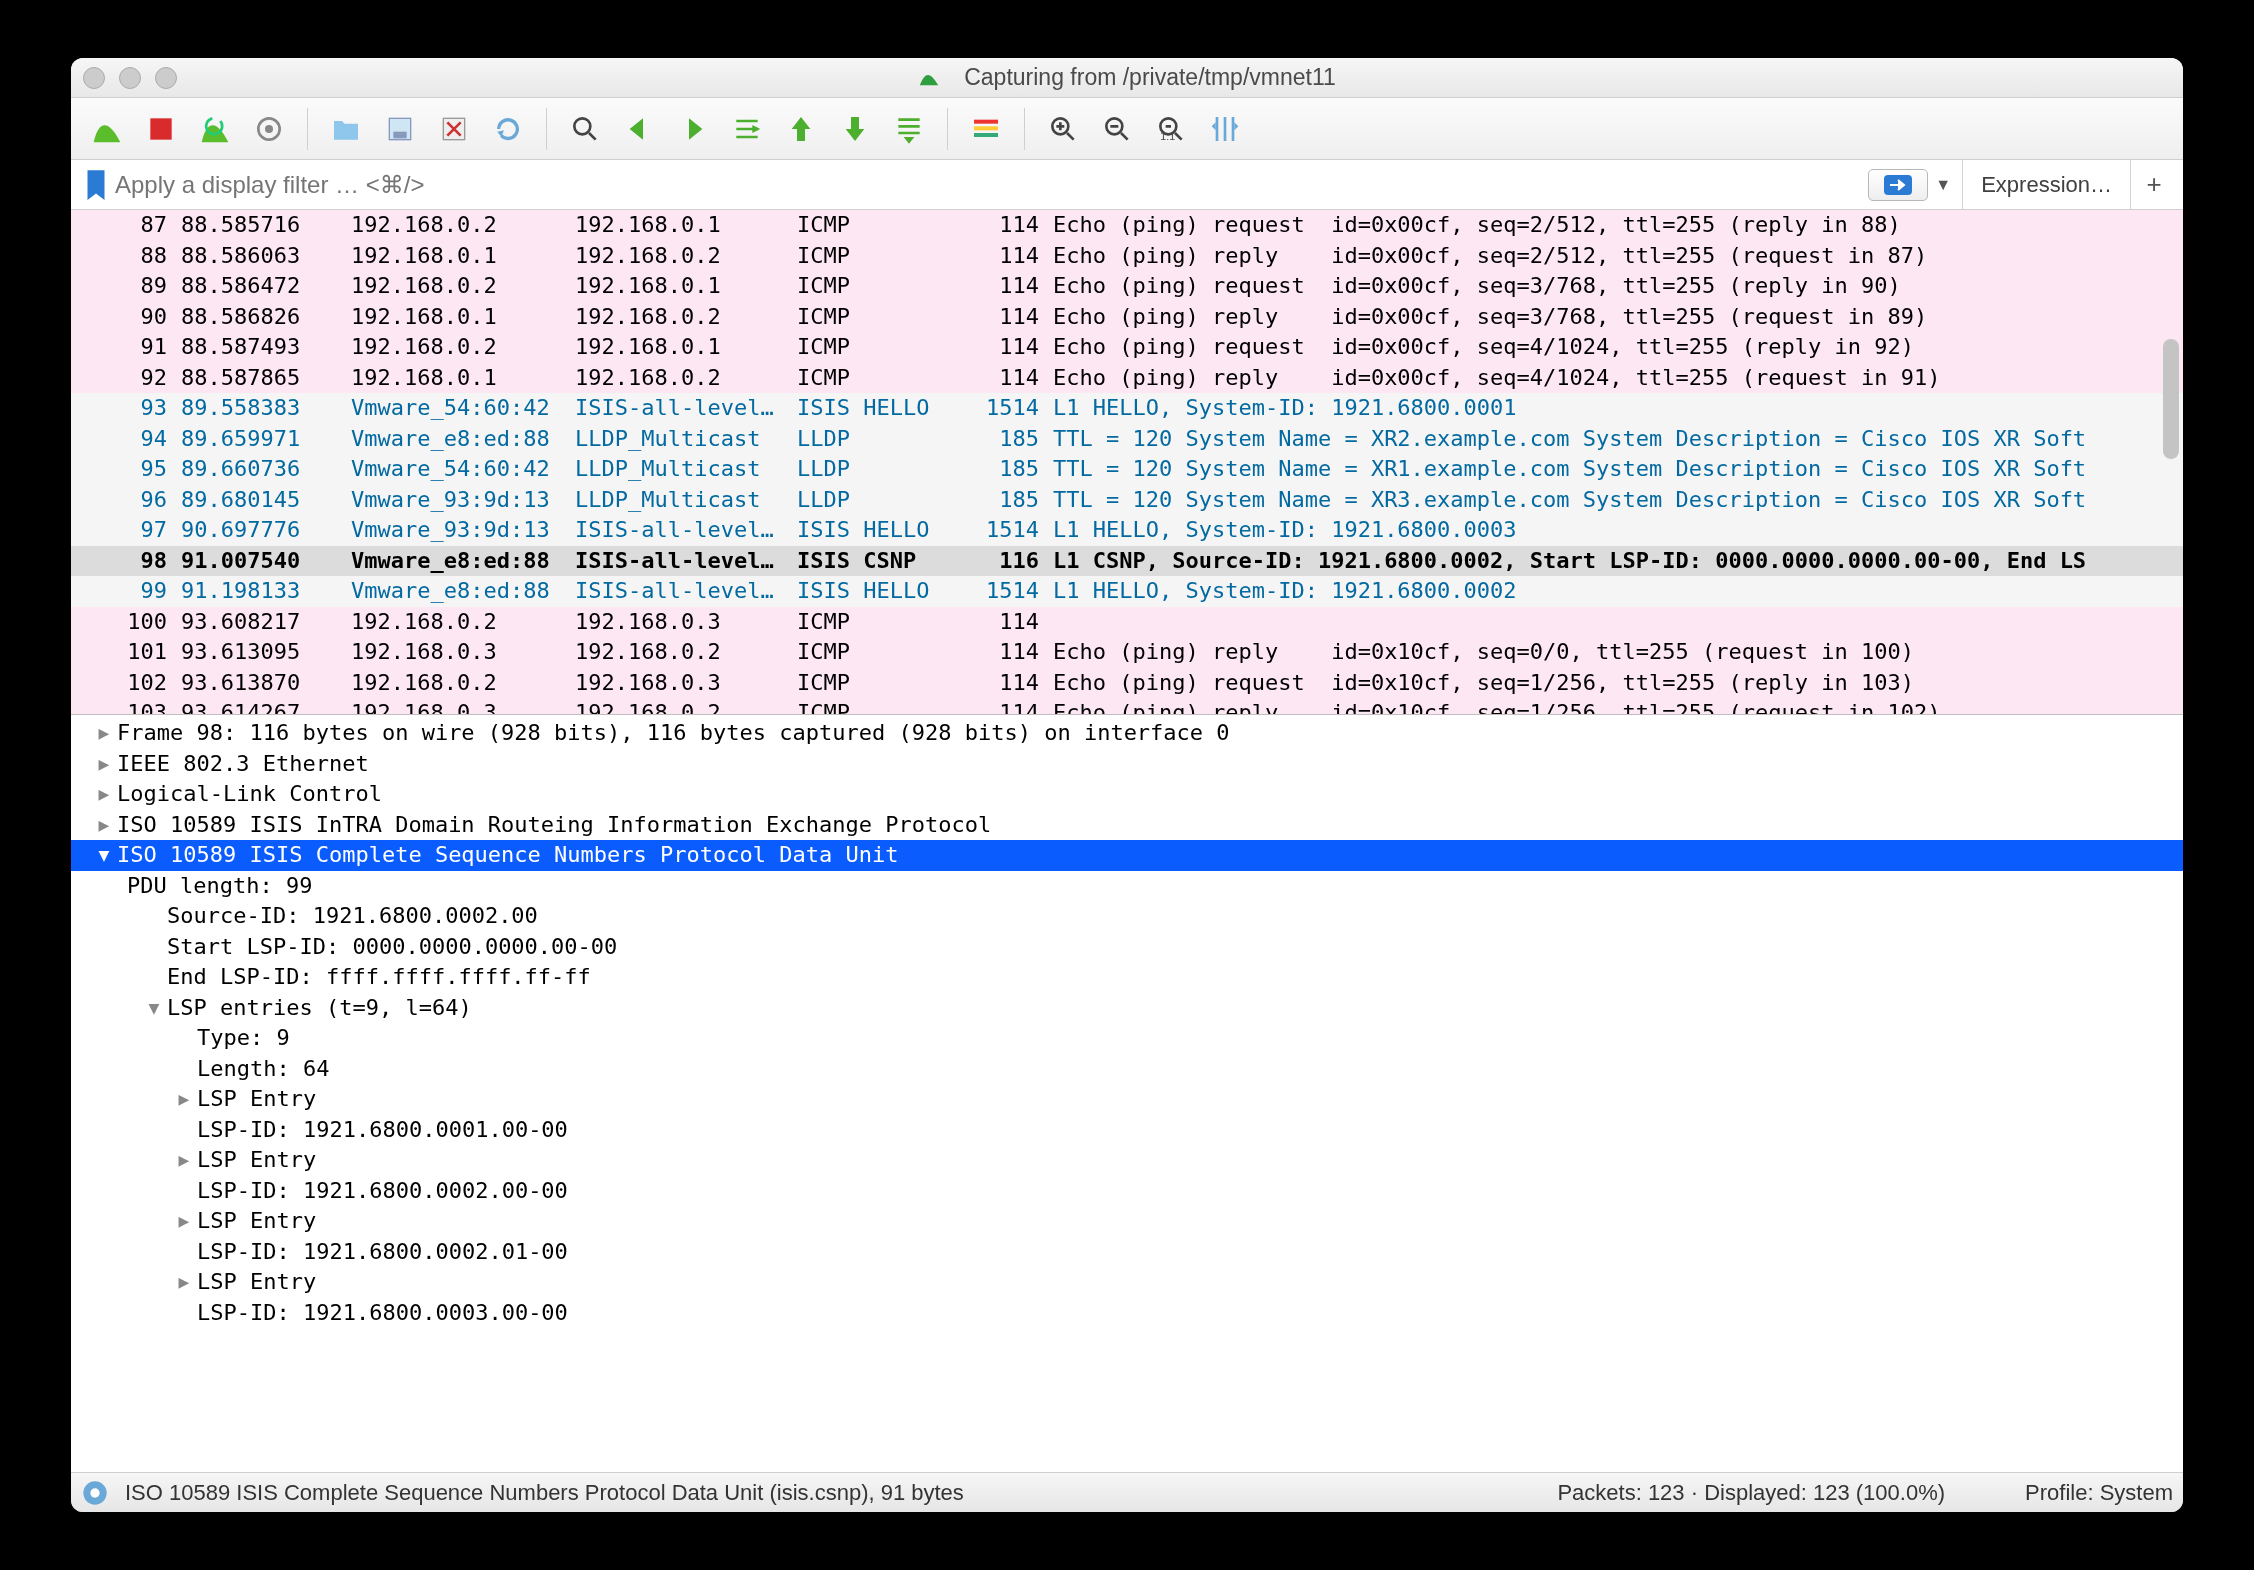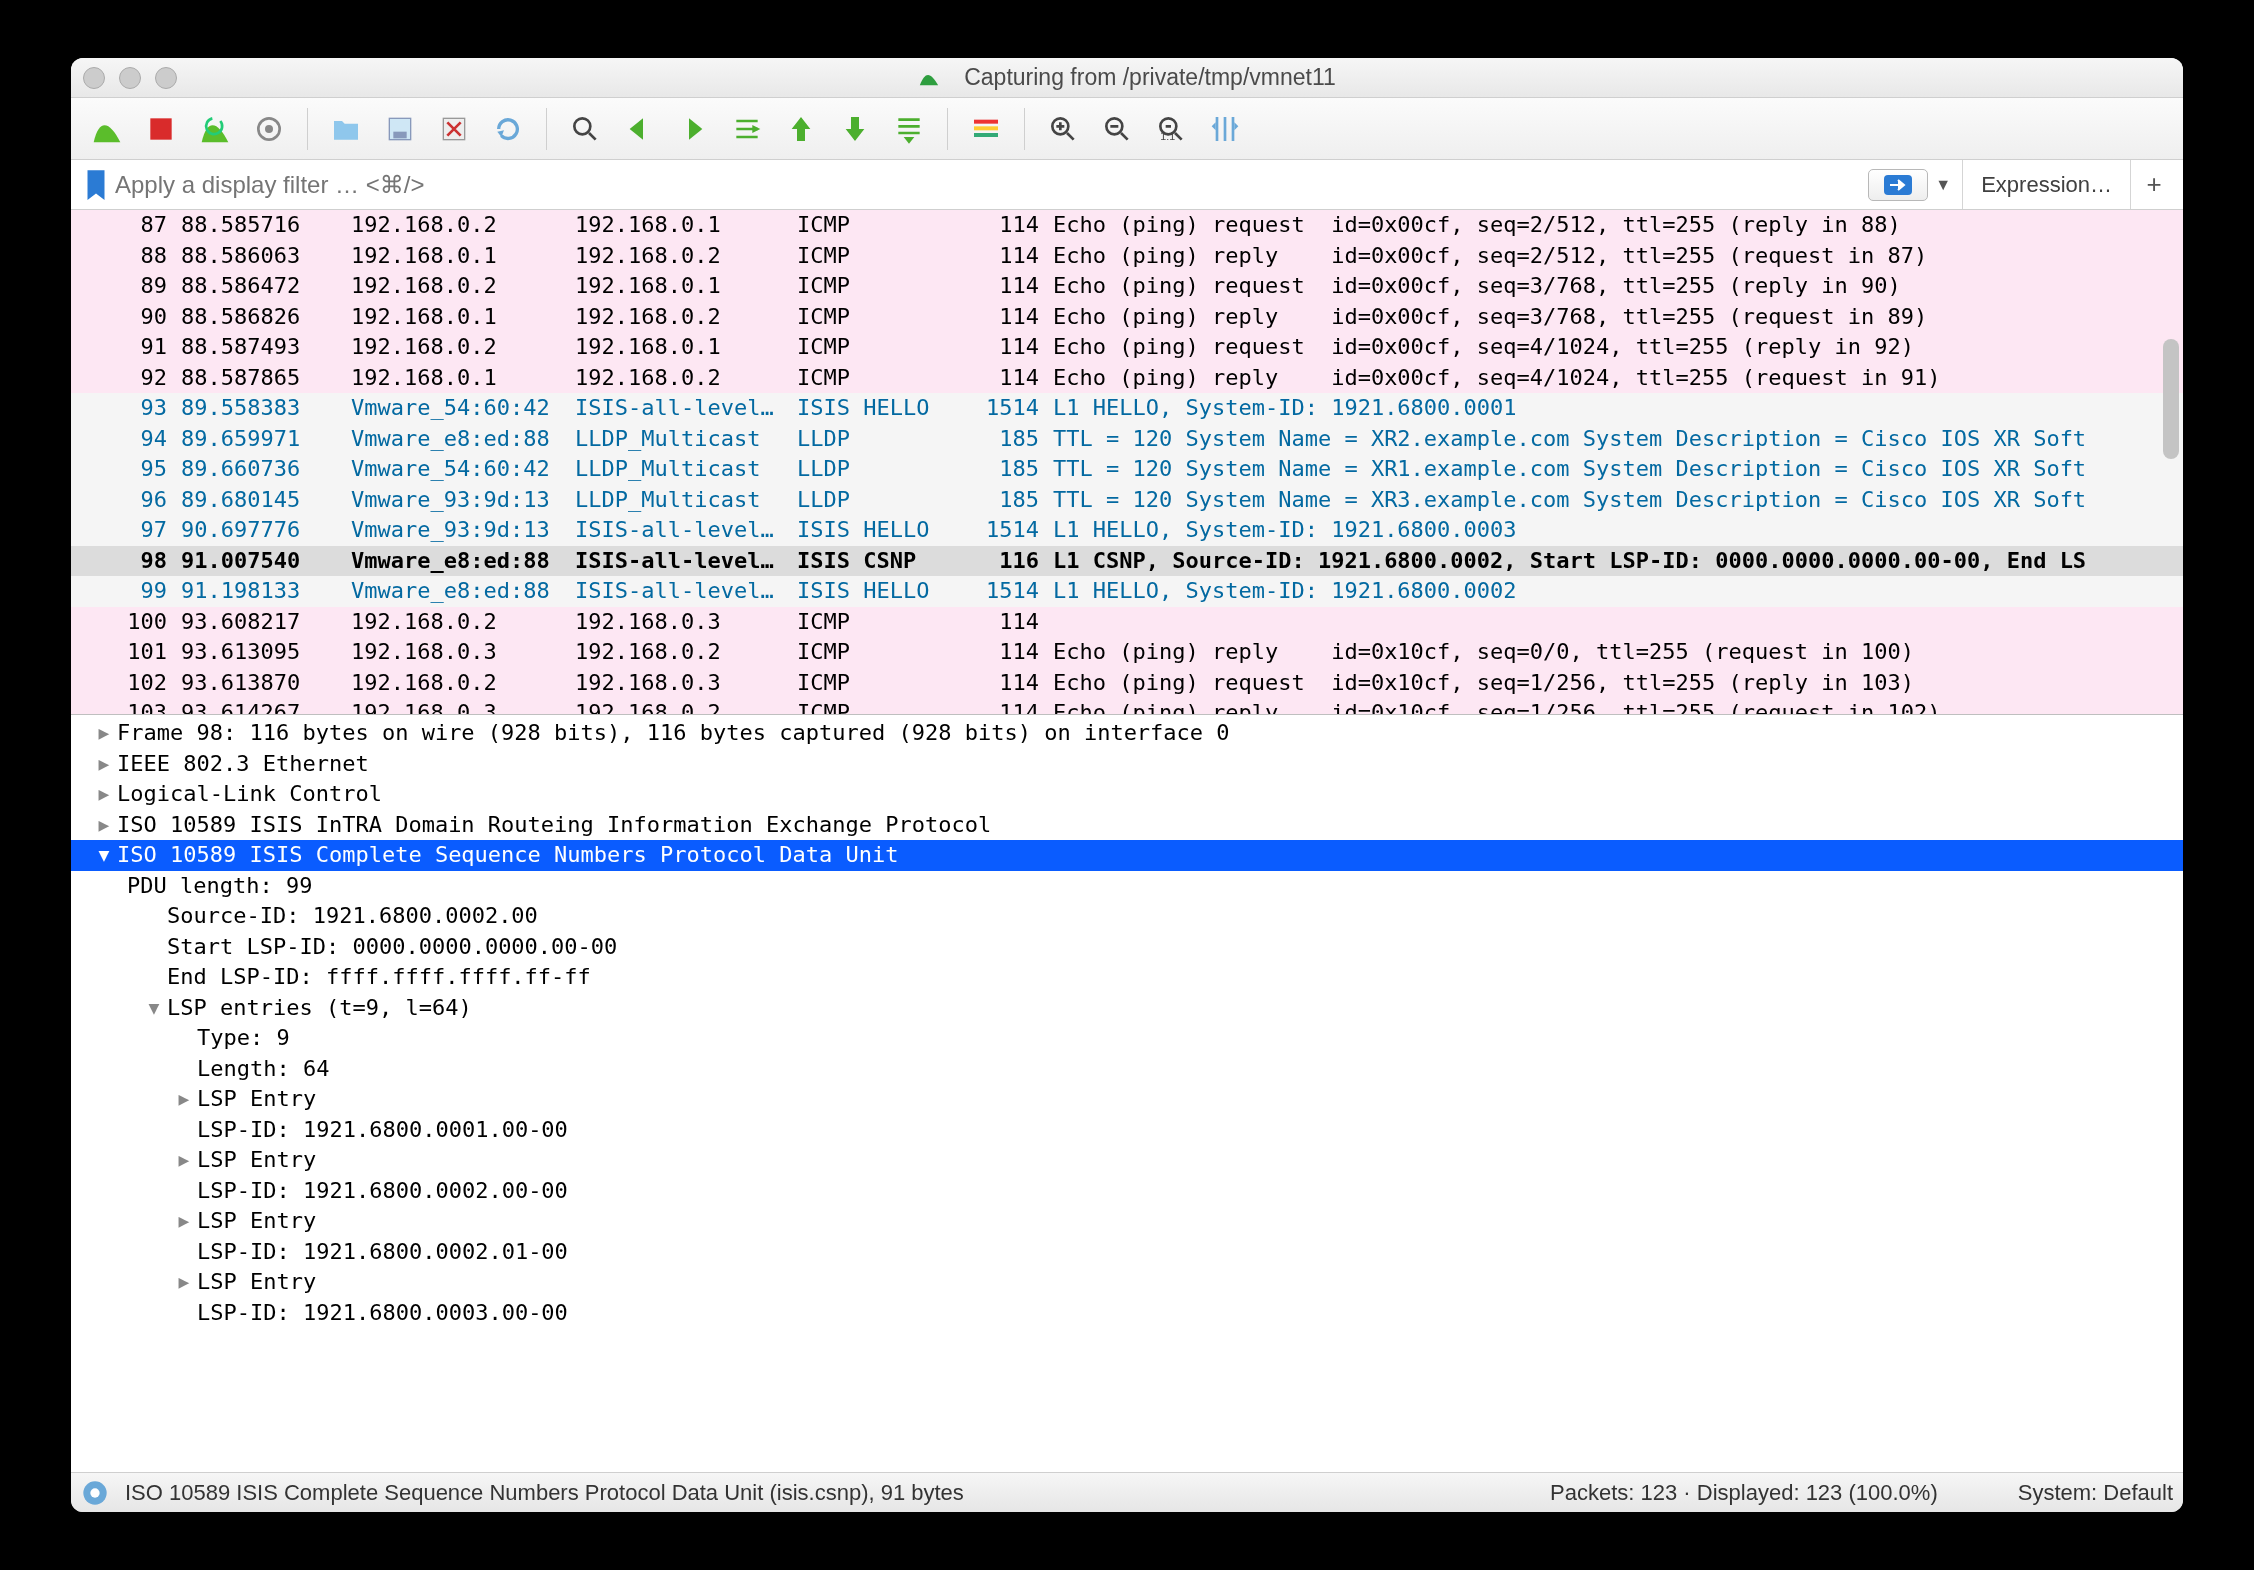--- a/index.html
+++ b/index.html
@@ -373,16 +373,16 @@
       </div>
     </div>
 
   <div class="status">
     <svg class="sicon" viewBox="0 0 24 24">
         <circle cx="12" cy="12" r="10" fill="#6aa8d8"></circle>
         <circle cx="12" cy="12" r="4" fill="#fff"></circle>
       </svg>
     <div class="sinfo">ISO 10589 ISIS Complete Sequence Numbers Protocol Data Unit (isis.csnp), 91 bytes</div>
     <div class="spk">Packets: 123 · Displayed: 123 (100.0%)</div>
-    <div>System: Default</div>
+    <div>Profile: System</div>
   </div>
 
 </div>
 
 </body></html>

